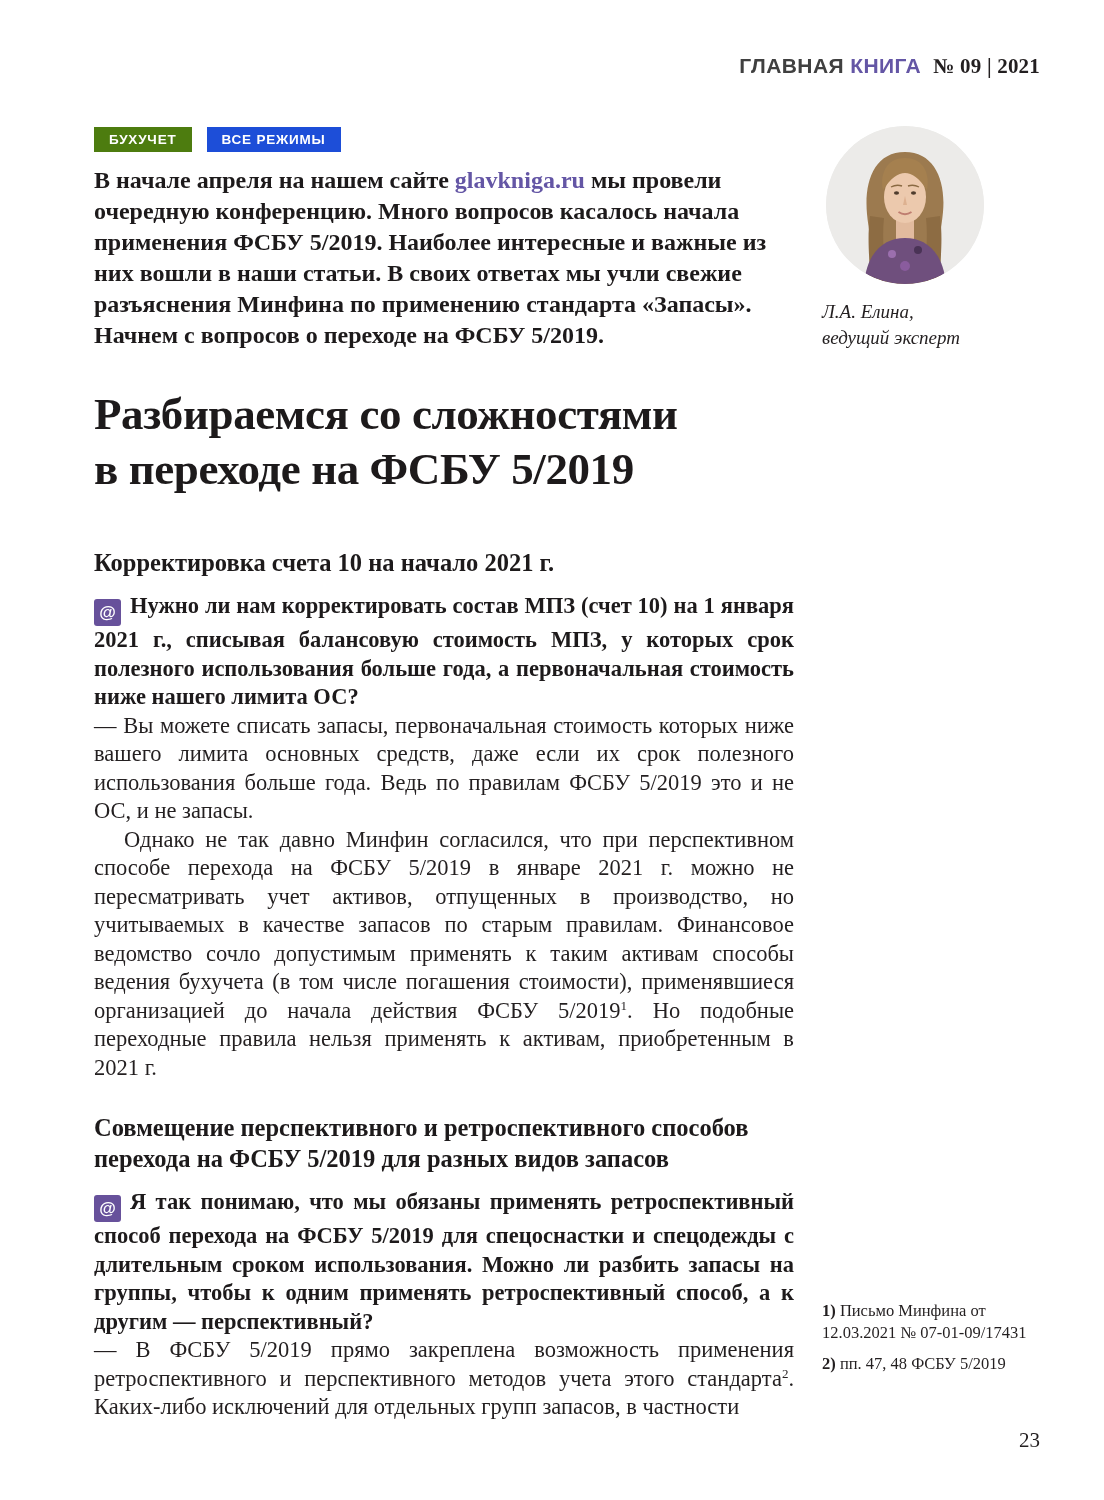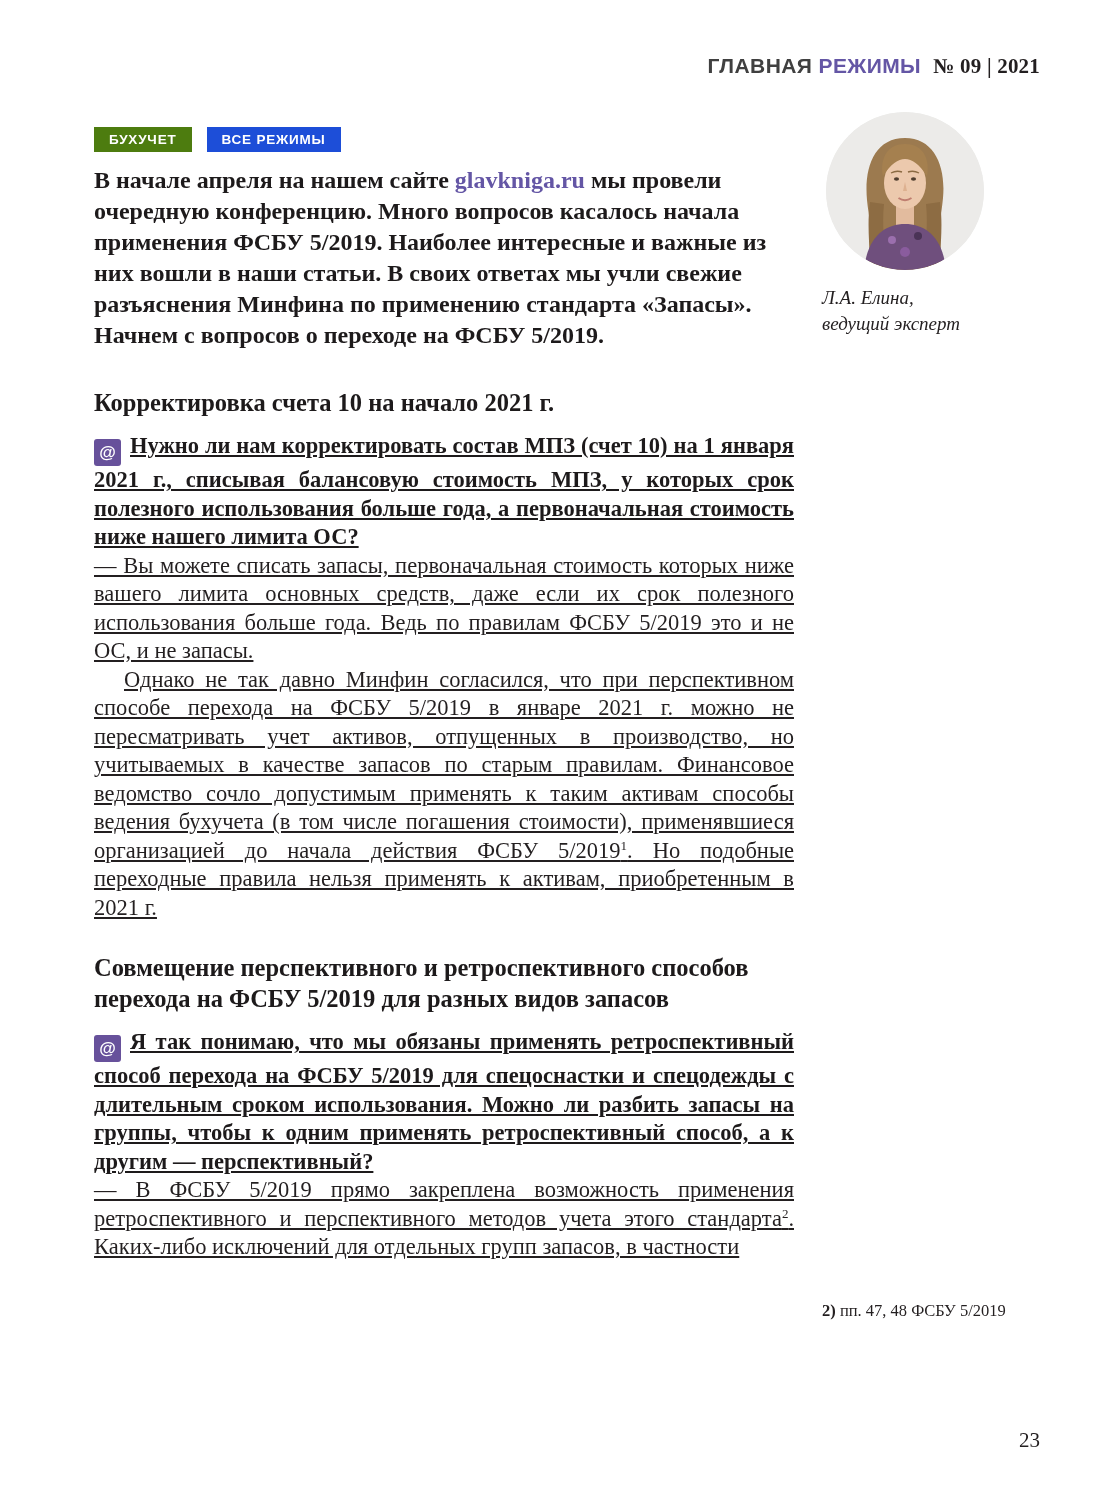--- a/index.html
+++ b/index.html
@@ -52,37 +52,37 @@
   }
 
   .section-heading {
     font-size:24.5px; line-height:31px; font-weight:bold;
     color:#1d1a1b; margin-bottom:14px;
   }
   .section-heading.mt { margin-top:30px; }
 
   .para {
     font-size:22.5px; line-height:28.5px;
-    text-align:justify; color:#231f20;text-decoration:underline;
+    text-align:justify; color:#231f20;
   }
   .para.bold { font-weight:bold; color:#1d1a1b; }
   .para.indent { text-indent:30px; }
   .para sup { font-size:13px; line-height:0; vertical-align:super; }
 
   .at-badge {
     display:inline-block; width:27px; height:27px;
     background:#67519b; color:#ffffff;
     font-family:"Liberation Sans", sans-serif;
     font-size:17px; font-weight:bold; line-height:27px; text-align:center;
     border-radius:3px; margin-right:9px; vertical-align:-5px;
     text-indent:0;
   }
 
   
-  .author-col { position:absolute; left:822px; top:112px; width:200px; }
+  .author-col { position:absolute; left:822px; top:126px; width:200px; }
   .photo {
     width:158px; height:158px; border-radius:50%;
     overflow:hidden; margin-left:4px; background:#ececea;
   }
   .author-caption {
     margin-top:15px; font-style:italic;
     font-size:19px; line-height:26px; color:#231f20;
   }
 
   
@@ -98,33 +98,34 @@
     font-size:21px; color:#231f20;
   }
 </style>
 </head>
 <body>
 
 <div class="page">
 
   <div class="masthead">
     <span class="brand-black">ГЛАВНАЯ</span>
-    <span class="brand-accent">РЕЖИМЫ</span>
+    <span class="brand-accent">КНИГА</span>
     <span class="issue">№ 09 | 2021</span>
   </div>
 
   <div class="main-col">
 
     <div class="tags">
       <div class="tag tag-red">БУХУЧЕТ</div>
       <div class="tag tag-purple">ВСЕ РЕЖИМЫ</div>
     </div>
 
     <p class="intro"><span>В начале апреля на нашем сайте </span><a href="#" class="site-link">glavkniga.ru</a><span> мы провели очередную конференцию. Много вопросов касалось начала применения ФСБУ 5/2019. Наиболее интересные и важные из них вошли в наши статьи. В своих ответах мы учли свежие разъяснения Минфина по применению стандарта «Запасы». Начнем с вопросов о переходе на ФСБУ 5/2019.</span></p>
 
+    <h1 class="article-title"><span>Разбираемся со сложностями</span><br><span>в переходе на ФСБУ 5/2019</span></h1>
 
     <h2 class="section-heading">Корректировка счета 10 на начало 2021 г.</h2>
 
     <p class="para bold"><span class="at-badge">@</span><span>Нужно ли нам корректировать состав МПЗ (счет 10) на 1 января 2021 г., списывая балансовую стоимость МПЗ, у которых срок полезного использования больше года, а первоначальная стоимость ниже нашего лимита ОС?</span></p>
 
     <p class="para">—  Вы можете списать запасы, первоначальная стоимость которых ниже вашего лимита основных средств, даже если их срок полезного использования больше года. Ведь по правилам ФСБУ 5/2019 это и не ОС, и не запасы.</p>
 
     <p class="para indent"><span>Однако не так давно Минфин согласился, что при перспективном способе перехода на ФСБУ 5/2019 в январе 2021 г. можно не пересматривать учет активов, отпущенных в производство, но учитываемых в качестве запасов по старым правилам. Финансовое ведомство сочло допустимым применять к таким активам способы ведения бухучета  (в том числе погашения стоимости), применявшиеся организацией до начала действия ФСБУ 5/2019</span><sup>1</sup><span>. Но подобные переходные правила нельзя применять к активам, приобретенным в 2021 г.</span></p>
 
     <h2 class="section-heading mt">Совмещение перспективного и ретроспективного способов перехода на ФСБУ 5/2019 для разных видов запасов</h2>
@@ -164,18 +165,19 @@
         </g>
       </svg>
     </div>
     <div class="author-caption">
       <div>Л.А. Елина,</div>
       <div>ведущий эксперт</div>
     </div>
   </div>
 
   <div class="footnotes">
+    <div class="footnote"><span class="fn-marker">1)</span><span> Письмо Минфина от 12.03.2021 № 07-01-09/17431</span></div>
     <div class="footnote"><span class="fn-marker">2)</span><span> пп. 47, 48 ФСБУ 5/2019</span></div>
   </div>
 
   <div class="page-number">23</div>
 
 </div>
 
 </body></html>

